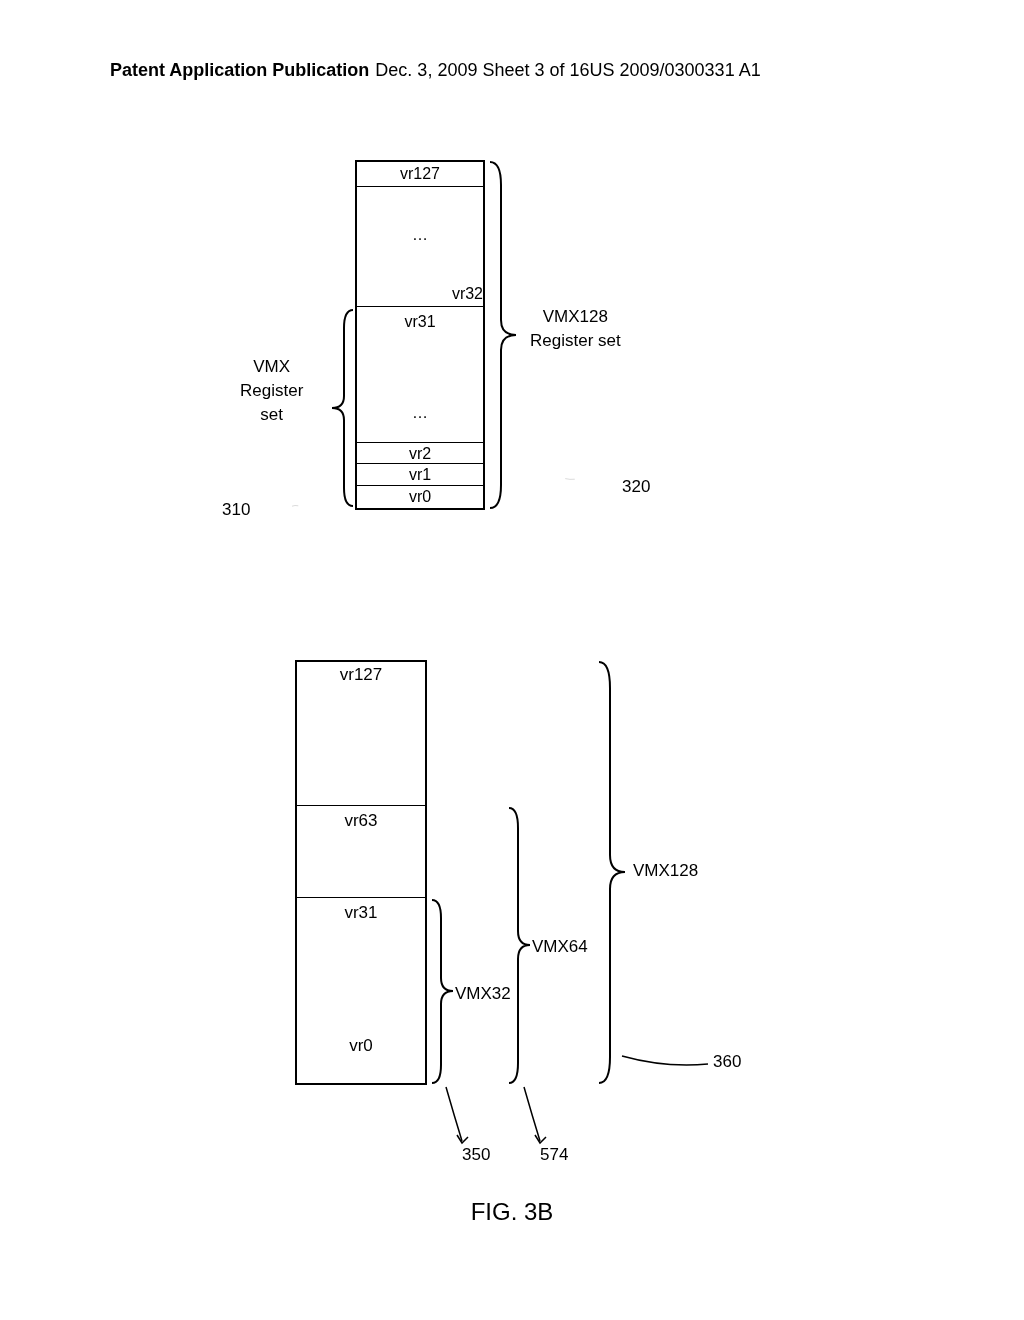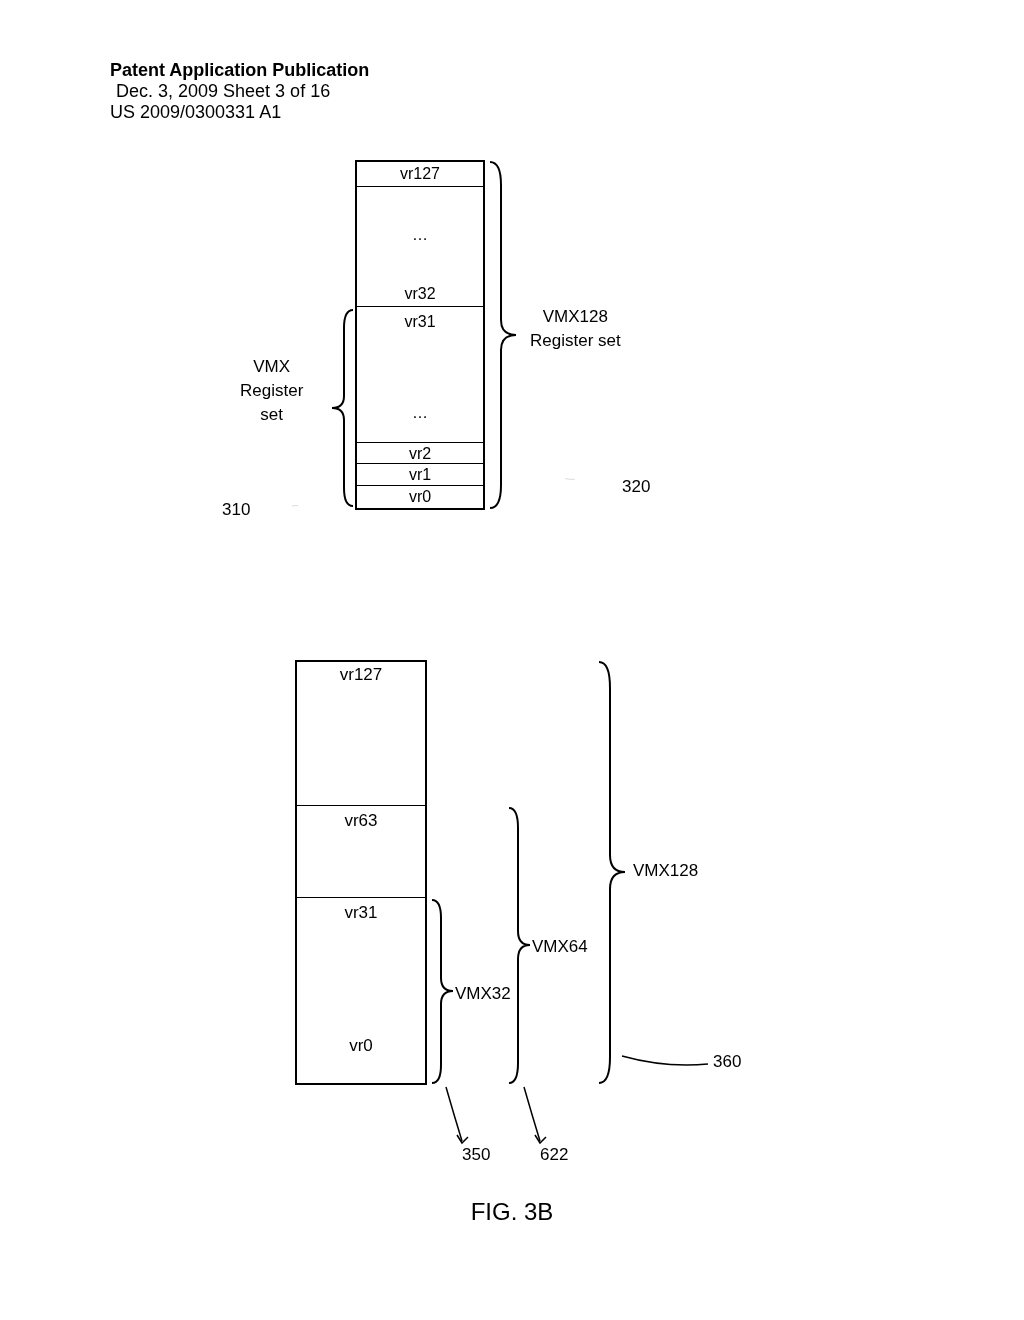--- a/index.html
+++ b/index.html
@@ -16,21 +16,20 @@
     }
     .header {
       position: absolute;
       top: 60px;
       left: 0;
       right: 0;
       display: flex;
       justify-content: flex-start;
       padding: 0 110px;
       font-size: 18px;
-      flex-direction: column;
     }
     .header-left {
       font-weight: bold;
     }
     .header-center {
       font-weight: normal;
       margin-left: 6px;
     }
     .header-right {
       font-weight: normal;
@@ -65,20 +64,21 @@
     .fig3a-dots-top {
       height: 95px;
       display: flex;
       align-items: center;
       justify-content: center;
       border-bottom: none;
     }
     .fig3a-vr32 {
       height: 25px;
       line-height: 20px;
+      text-align: right;
     }
     .fig3a-vr31 {
       height: 30px;
       line-height: 25px;
       border-bottom: none;
     }
     .fig3a-dots-bottom {
       height: 105px;
       display: flex;
       align-items: flex-end;
@@ -360,21 +360,21 @@
   <svg style="position:absolute; left:442px; top:425px; width:30px; height:60px;">
     <path d="M 4 2 Q 12 30 20 56" fill="none" stroke="black" stroke-width="1.5"></path>
     <path d="M 15 50 L 20 58 L 26 52" fill="none" stroke="black" stroke-width="1.5"></path>
   </svg>
   <div class="ref350">350</div>
 
   <svg style="position:absolute; left:520px; top:425px; width:30px; height:60px;">
     <path d="M 4 2 Q 12 30 20 56" fill="none" stroke="black" stroke-width="1.5"></path>
     <path d="M 15 50 L 20 58 L 26 52" fill="none" stroke="black" stroke-width="1.5"></path>
   </svg>
-  <div class="ref355">622</div>
+  <div class="ref355">574</div>
 
   <svg style="position:absolute; left:620px; top:390px; width:90px; height:20px;">
     <path d="M 2 6 Q 45 18 88 14" fill="none" stroke="black" stroke-width="1.5"></path>
   </svg>
   <div class="ref360">360</div>
 
   <div class="fig3b-caption">FIG. 3B</div>
 </div>
 
 </body></html>

